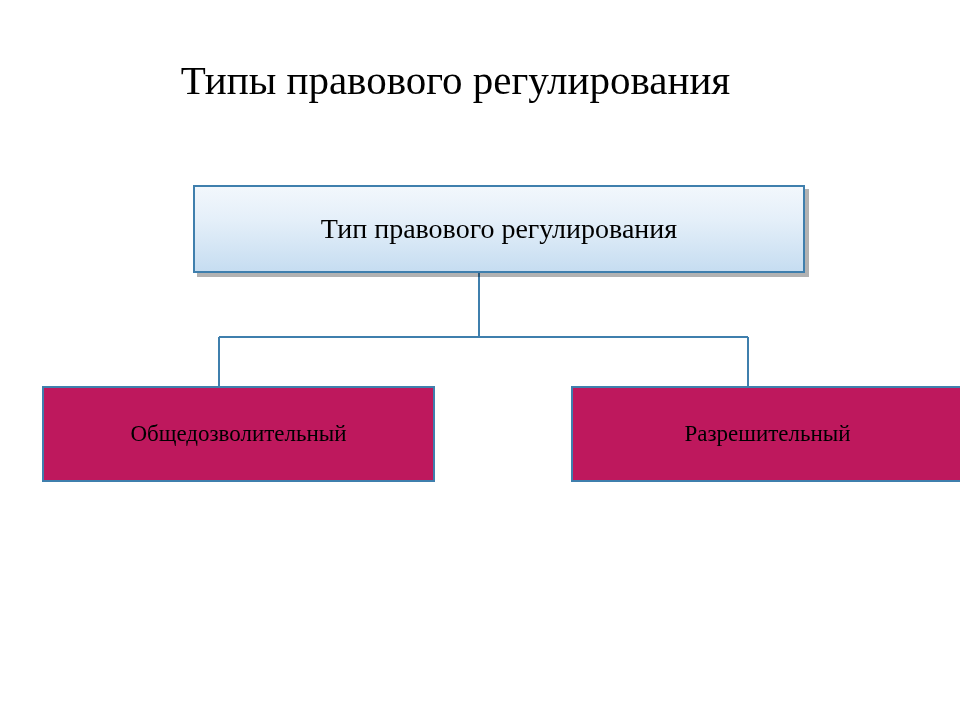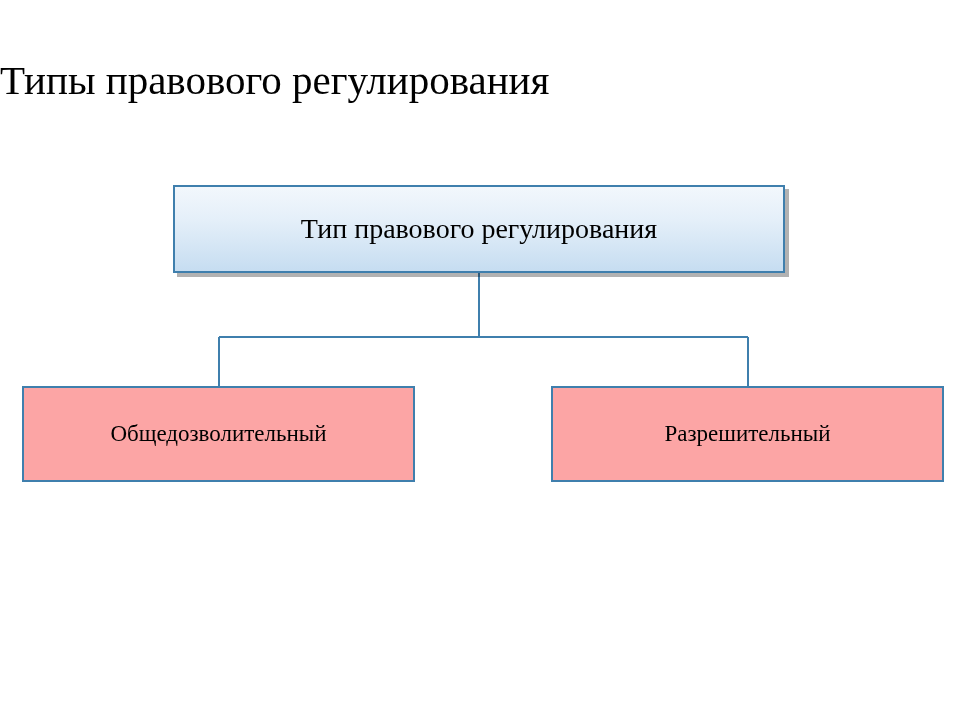--- a/index.html
+++ b/index.html
@@ -21,21 +21,21 @@
     top: 0;
     width: 960px;
     height: 720px;
   }
 
   .title {
     position: absolute;
     left: 0;
     top: 58px;
     width: 911px;
-    text-align: left;
+    text-align: center;
     font-family: "Liberation Serif", serif;
     font-size: 41px;
     color: #000000;
     line-height: 1.1;
     white-space: nowrap;
   }
 
   
   .connectors {
     position: absolute;
@@ -47,39 +47,40 @@
 
   .node {
     position: absolute;
     box-sizing: border-box;
     display: flex;
     align-items: center;
     justify-content: center;
     text-align: center;
     color: #000000;
     font-family: "Liberation Serif", serif;
+    margin-left: 20px;
   }
 
   .node-root {
     left: 173px;
     top: 185px;
     width: 612px;
     height: 88px;
     border: 2px solid #3f7fad;
     background: linear-gradient(to bottom, #f2f7fc 0%, #e4eff9 40%, #c6ddf1 100%);
     font-size: 28px;
     box-shadow: 4px 4px 0 rgba(0,0,0,0.30);
   }
 
   .node-leaf {
     top: 386px;
     width: 393px;
     height: 96px;
     border: 2px solid #3f7fad;
-    background: #fca5a5;
+    background: #be185d;
     font-size: 23px;
   }
 
   .node-leaf-left {
     left: 22px;
   }
 
   .node-leaf-right {
     left: 551px;
     text-align: right;

